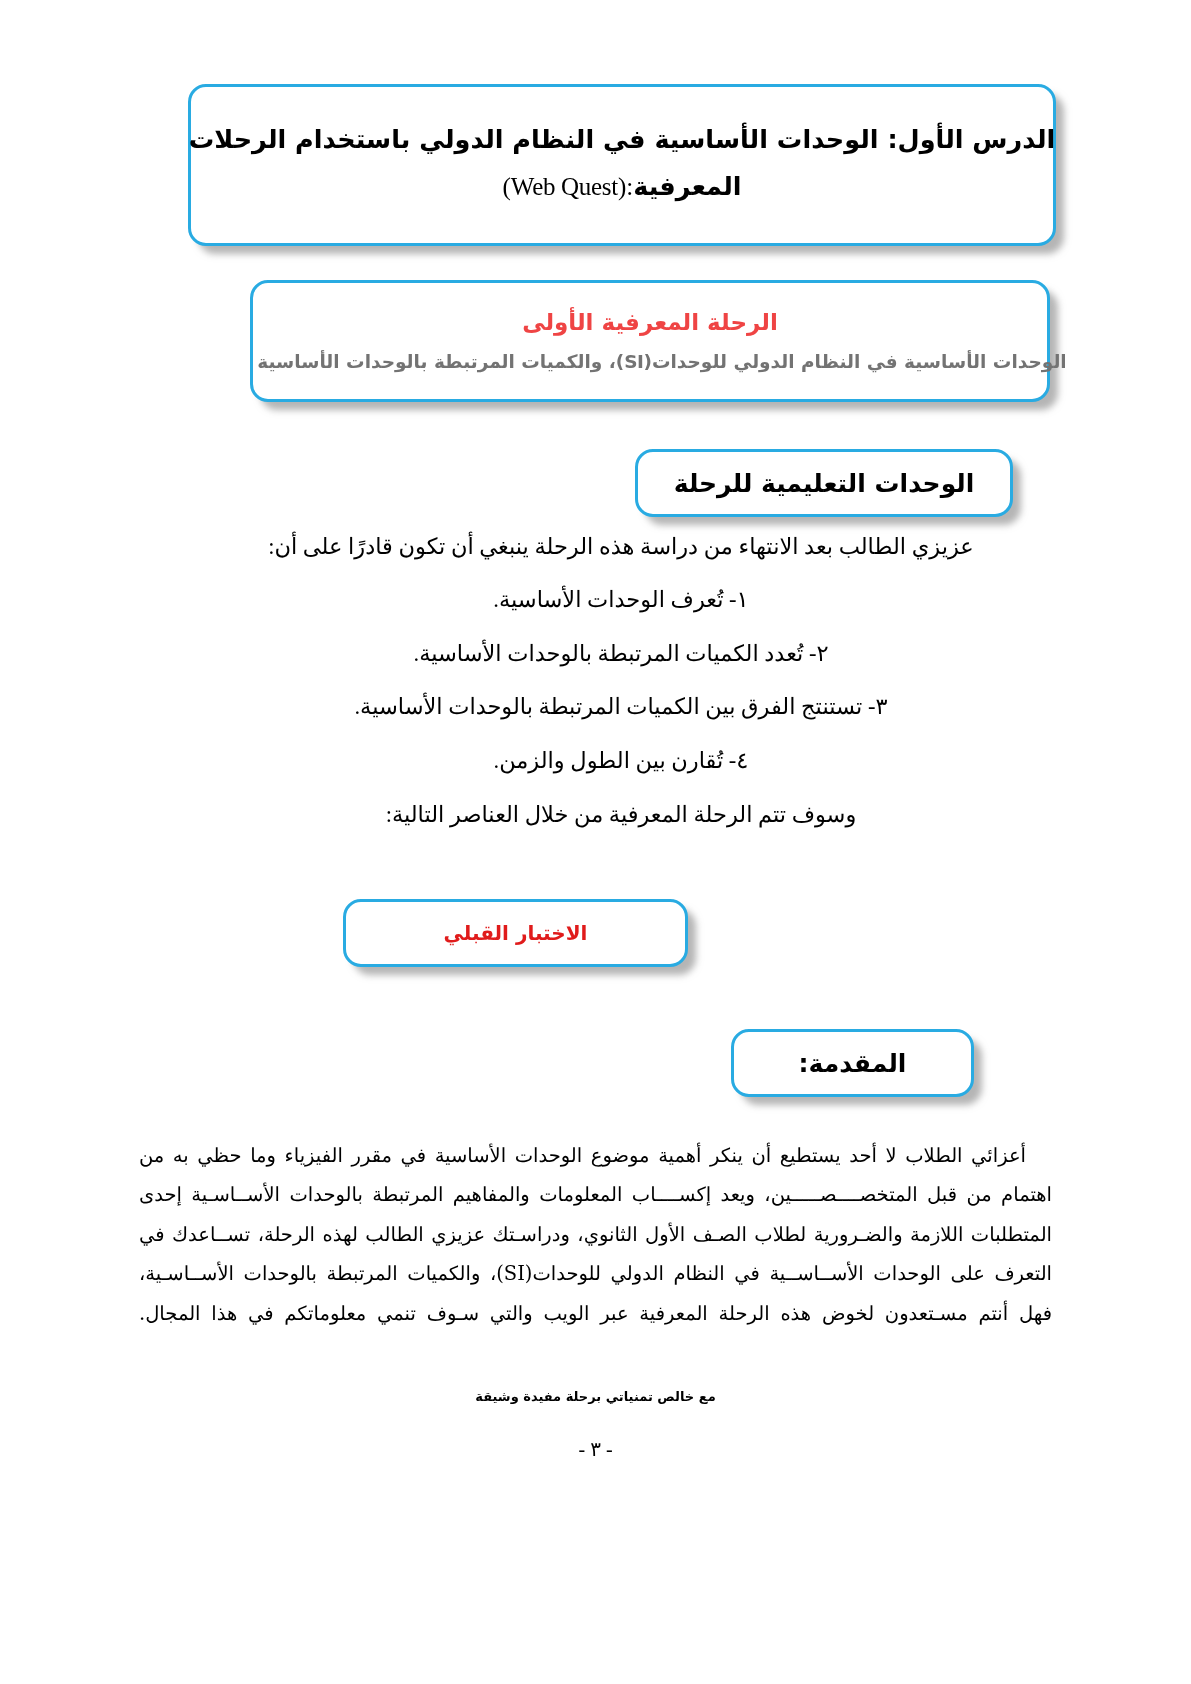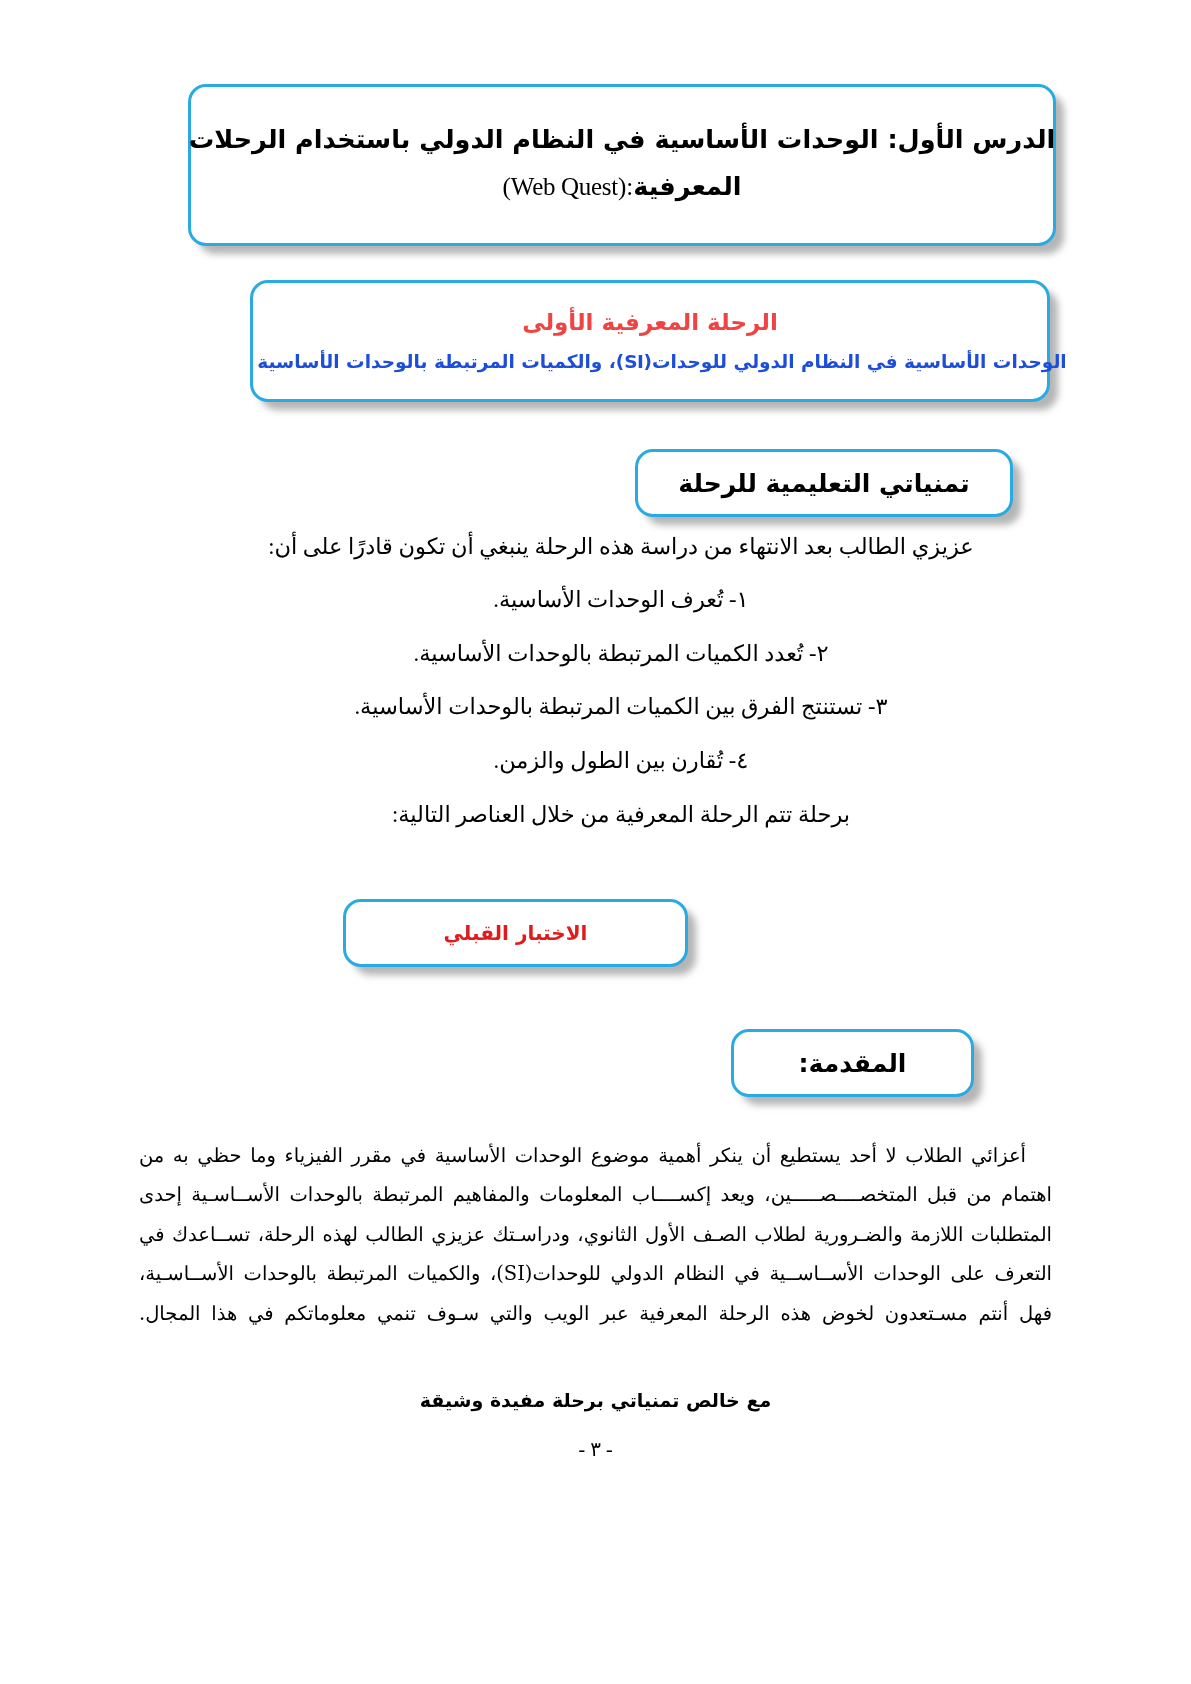--- a/index.html
+++ b/index.html
@@ -81,21 +81,21 @@
     font-size: 23px;
     color: #ef4444;
     line-height: 1.3;
     letter-spacing: -0.4px;
   }
   .journey-sub {
     margin-top: 13px;
     font-family: "DejaVu Sans", "Liberation Sans", sans-serif;
     font-weight: bold;
     font-size: 18.5px;
-    color: #1d4ed8;
+    color: #737373;
     line-height: 1.3;
     letter-spacing: -0.5px;
     white-space: nowrap;
     margin-left: 24px;
   }
   .journey-sub .lat {
     direction: ltr;
     unicode-bidi: isolate;
   }
 
@@ -194,21 +194,21 @@
   }
 
   #closing-line {
     position: absolute;
     right: 0;
     left: 0;
     top: 1389px;
     text-align: center;
     font-family: "DejaVu Sans", "Liberation Sans", sans-serif;
     font-weight: bold;
-    font-size: 19px;
+    font-size: 13px;
     letter-spacing: -0.3px;
     color: #000000;
   }
 
   #page-footer {
     position: absolute;
     right: 0;
     left: 0;
     top: 1437px;
     text-align: center;
@@ -227,32 +227,32 @@
     <div class="title-line">الدرس الأول: الوحدات الأساسية في النظام الدولي باستخدام الرحلات</div>
     <div class="title-line second"><span>المعرفية</span><span class="ltr-inline">(Web Quest):</span></div>
   </div>
 
   <div class="cbox" id="journey-box">
     <div class="journey-title">الرحلة المعرفية الأولى</div>
     <div class="journey-sub"><span>الوحدات الأساسية في النظام الدولي للوحدات</span><span class="lat">(SI)</span><span>، والكميات المرتبطة بالوحدات الأساسية</span></div>
   </div>
 
   <div class="cbox" id="objectives-box">
-    <div class="headline-black">تمنياتي التعليمية للرحلة</div>
+    <div class="headline-black">الوحدات التعليمية للرحلة</div>
   </div>
 
   <div id="objectives-body">
     <p class="obj-lead">عزيزي الطالب بعد الانتهاء من دراسة هذه الرحلة ينبغي أن تكون قادرًا على أن:</p>
     <ul class="obj-list">
       <li>١- تُعرف الوحدات الأساسية.</li>
       <li>٢- تُعدد الكميات المرتبطة بالوحدات الأساسية.</li>
       <li>٣- تستنتج الفرق بين الكميات المرتبطة بالوحدات الأساسية.</li>
       <li>٤- تُقارن بين الطول والزمن.</li>
     </ul>
-    <p class="obj-tail">برحلة تتم الرحلة المعرفية من خلال العناصر التالية:</p>
+    <p class="obj-tail">وسوف تتم الرحلة المعرفية من خلال العناصر التالية:</p>
   </div>
 
   <div class="cbox" id="intro-box">
     <div class="headline-black">المقدمة:</div>
   </div>
 
   <div class="cbox" id="pretest-box">
     <div class="headline-red">الاختبار القبلي</div>
   </div>
 

